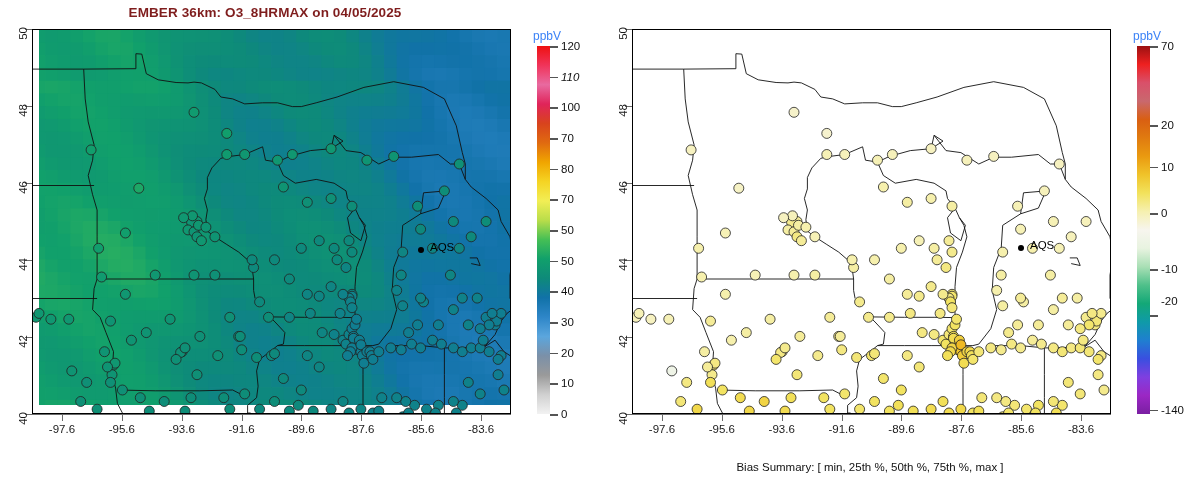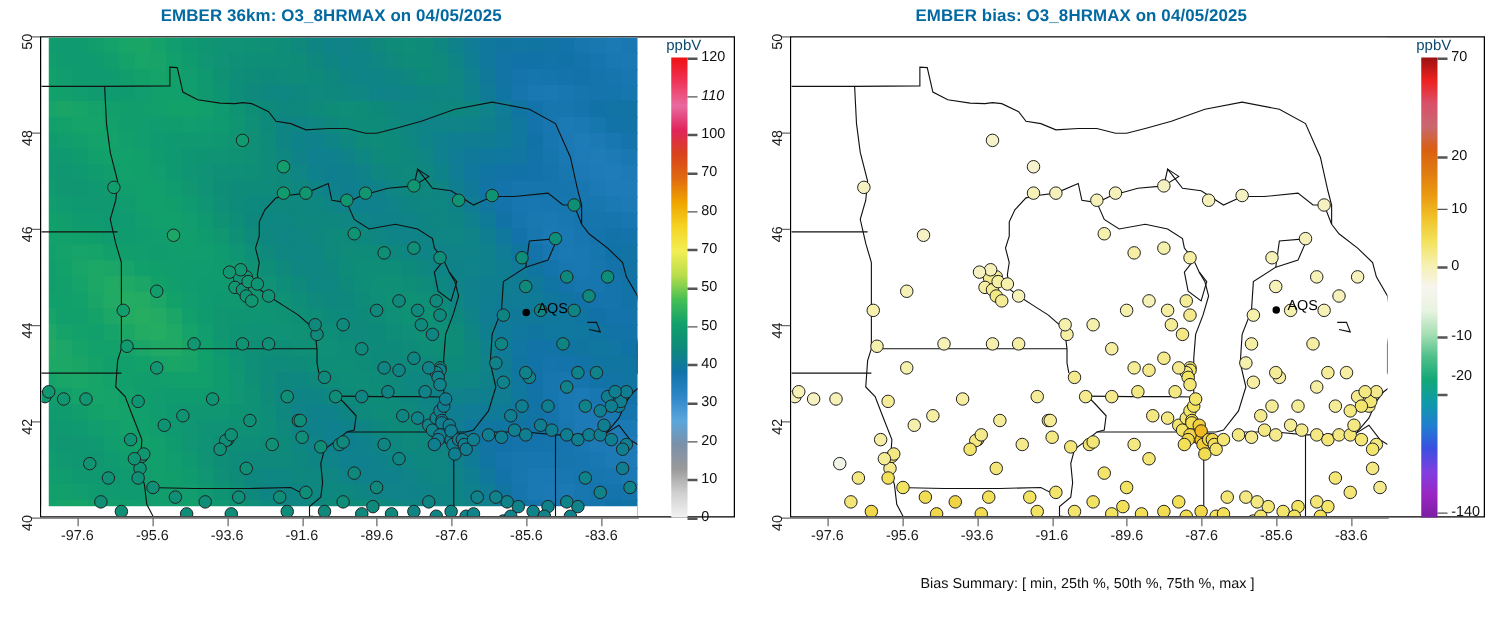--- a/index.html
+++ b/index.html
@@ -2,42 +2,42 @@
 <html><head>
 <meta charset="utf-8">
 <style>
   html,body{margin:0;padding:0;background:#ffffff;}
   body{width:1200px;height:502px;font-family:"Liberation Sans",sans-serif;overflow:hidden;}
   .root{position:relative;width:1200px;height:502px;}
   .panel{position:absolute;top:0;height:502px;width:600px;}
   .panel-left{left:0;}
   .panel-right{left:600px;}
   .ptitle{position:absolute;top:5px;left:0;width:530px;text-align:center;
-          font-size:13.5px;font-weight:bold;color:#0369a1;letter-spacing:.1px;}
-  .plotbox{position:absolute;left:32px;top:29px;width:556px;height:385px;
+          font-size:13.5px;font-weight:bold;color:#7f1d1d;letter-spacing:.1px;}
+  .plotbox{position:absolute;left:32px;top:29px;width:479px;height:385px;
            border:1px solid #000;box-sizing:border-box;background:#fff;overflow:hidden;}
   .mapsvg{position:absolute;left:0;top:0;}
   .rasterwrap{position:absolute;left:0;top:0;width:100%;height:100%;overflow:hidden;}
   
   .yaxis{position:absolute;left:0;top:29px;width:32px;height:385px;}
   .ytick{position:absolute;right:0;width:7px;height:1px;background:#6b6b6b;}
   .ylab{position:absolute;right:9px;font-size:11.5px;color:#1a1a1a;
         transform:rotate(-90deg);transform-origin:100% 50%;white-space:nowrap;}
   
   .xaxis{position:absolute;left:32px;top:414px;width:479px;height:34px;}
   .xline{position:absolute;left:0;top:0;width:479px;height:1px;background:#6b6b6b;}
   .xtick{position:absolute;top:0;width:1px;height:7px;background:#6b6b6b;}
   .xlab{position:absolute;top:9px;font-size:11.5px;color:#1a1a1a;
         transform:translateX(-50%);white-space:nowrap;}
   .caption{position:absolute;left:0;width:540px;text-align:center;font-size:11.5px;color:#111;}
   .cap1{top:461px;}
   .cap2{top:476px;}
   
   .cbwrap{position:absolute;top:29px;height:385px;}
-  .cbunit{position:absolute;font-size:12px;color:#0c4a6e;white-space:nowrap;}
+  .cbunit{position:absolute;font-size:12px;color:#3b82f6;white-space:nowrap;}
   .cbbar{position:absolute;top:17px;width:13px;height:368px;border:0;}
   .cbticks{position:absolute;top:17px;height:368px;}
   .cbtick{position:absolute;left:0;width:8px;height:1.6px;background:#555;}
   .cblab{position:absolute;left:11px;font-size:11.5px;color:#111;
          transform:translateY(-50%);white-space:nowrap;}
   .aqs{position:absolute;font-size:11.5px;color:#000;white-space:nowrap;}
   .aqsdot{position:absolute;width:6px;height:6px;border-radius:50%;background:#000;}
 </style>
 </head>
 <body>
@@ -1502,21 +1502,20 @@
           <div class="cbtick" style="top: 337.333px;"></div>
           <div class="cblab" style="top: 337.333px;">10</div>
           <div class="cbtick" style="top: 368px;"></div>
           <div class="cblab" style="top: 368px;">0</div>
         </div>
     </div>
   </div>
 
   <div class="panel panel-right">
 
-    <div class="ptitle">EMBER bias: O3_8HRMAX on 04/05/2025</div>
 
     <div class="yaxis" id="ryaxis">
         <div class="ytick" style="top: 385px;"></div>
         <div class="ylab" style="top: 377px;">40</div>
         <div class="ytick" style="top: 308px;"></div>
         <div class="ylab" style="top: 300px;">42</div>
         <div class="ytick" style="top: 231px;"></div>
         <div class="ylab" style="top: 223px;">44</div>
         <div class="ytick" style="top: 154px;"></div>
         <div class="ylab" style="top: 146px;">46</div>

